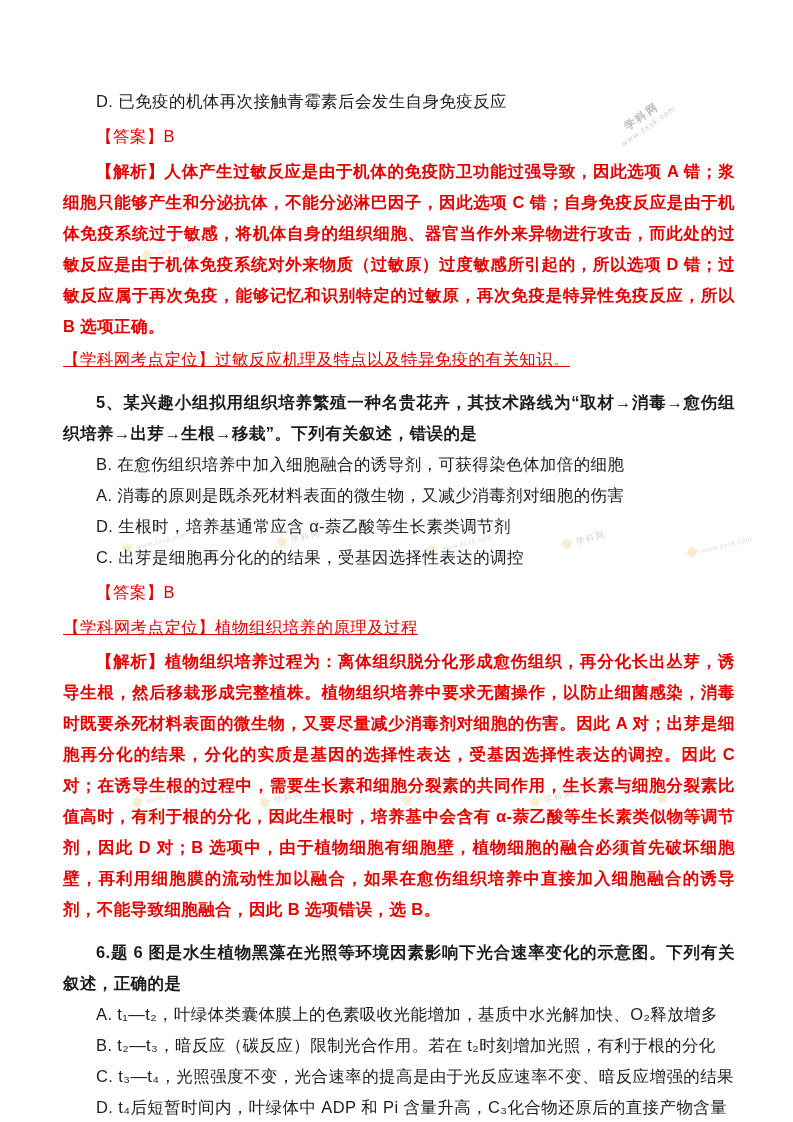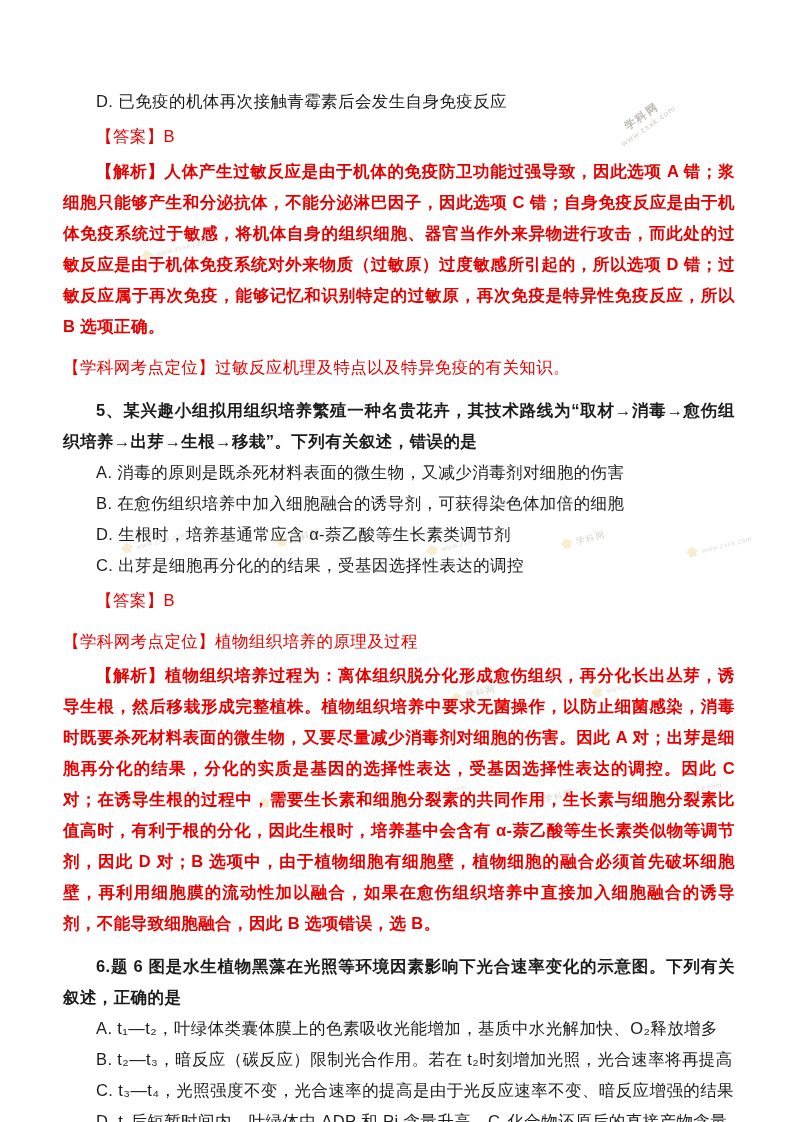--- a/index.html
+++ b/index.html
@@ -19,21 +19,21 @@
     line-height:31px;
     color:#1c1c1c;
     letter-spacing:0.4px;
   }
   p{margin:0;}
   .justify{text-align:justify;font-weight:bold;}
   .indent2{text-indent:2em;}
   .opt{padding-left:2em;}
   .ans{padding-left:2em;margin-top:4px;margin-bottom:4px;}
   .red{color:#e60000;}
-  .keypoint{margin-top:10px;margin-bottom:3px;}
+  .keypoint{margin-top:2px;margin-bottom:3px;text-decoration:underline;}
   .stem{margin-top:12px;}
   .footer{
     position:absolute;
     left:0;right:0;top:1030px;
     text-align:center;
     font-family:"Liberation Serif","DejaVu Serif",serif;
     font-size:15px;
     color:#2b2b3d;
   }
   .footer .sep{margin:0 10px;font-weight:bold;color:#223;}
@@ -136,30 +136,30 @@
   </div>
 
   <main class="content">
 
     <p class="opt">D. 已免疫的机体再次接触青霉素后会发生自身免疫反应</p>
     <p class="ans red"><span>【答案】</span><span>B</span></p>
     <p class="red justify indent2">【解析】人体产生过敏反应是由于机体的免疫防卫功能过强导致，因此选项 A 错；浆细胞只能够产生和分泌抗体，不能分泌淋巴因子，因此选项 C 错；自身免疫反应是由于机体免疫系统过于敏感，将机体自身的组织细胞、器官当作外来异物进行攻击，而此处的过敏反应是由于机体免疫系统对外来物质（过敏原）过度敏感所引起的，所以选项 D 错；过敏反应属于再次免疫，能够记忆和识别特定的过敏原，再次免疫是特异性免疫反应，所以 B 选项正确。</p>
     <p class="red keypoint">【学科网考点定位】过敏反应机理及特点以及特异免疫的有关知识。</p>
 
     <p class="justify indent2 stem">5、某兴趣小组拟用组织培养繁殖一种名贵花卉，其技术路线为“取材→消毒→愈伤组织培养→出芽→生根→移栽”。下列有关叙述，错误的是</p>
+    <p class="opt">B. 在愈伤组织培养中加入细胞融合的诱导剂，可获得染色体加倍的细胞</p>
     <p class="opt">A. 消毒的原则是既杀死材料表面的微生物，又减少消毒剂对细胞的伤害</p>
-    <p class="opt">B. 在愈伤组织培养中加入细胞融合的诱导剂，可获得染色体加倍的细胞</p>
     <p class="opt">D. 生根时，培养基通常应含 α-萘乙酸等生长素类调节剂</p>
     <p class="opt">C. 出芽是细胞再分化的的结果，受基因选择性表达的调控</p>
     <p class="ans red"><span>【答案】</span><span>B</span></p>
     <p class="red keypoint">【学科网考点定位】植物组织培养的原理及过程</p>
     <p class="red justify indent2">【解析】植物组织培养过程为：离体组织脱分化形成愈伤组织，再分化长出丛芽，诱导生根，然后移栽形成完整植株。植物组织培养中要求无菌操作，以防止细菌感染，消毒时既要杀死材料表面的微生物，又要尽量减少消毒剂对细胞的伤害。因此 A 对；出芽是细胞再分化的结果，分化的实质是基因的选择性表达，受基因选择性表达的调控。因此 C 对；在诱导生根的过程中，需要生长素和细胞分裂素的共同作用，生长素与细胞分裂素比值高时，有利于根的分化，因此生根时，培养基中会含有 α-萘乙酸等生长素类似物等调节剂，因此 D 对；B 选项中，由于植物细胞有细胞壁，植物细胞的融合必须首先破坏细胞壁，再利用细胞膜的流动性加以融合，如果在愈伤组织培养中直接加入细胞融合的诱导剂，不能导致细胞融合，因此 B 选项错误，选 B。</p>
 
     <p class="justify indent2 stem">6.题 6 图是水生植物黑藻在光照等环境因素影响下光合速率变化的示意图。下列有关叙述，正确的是</p>
     <p class="opt">A. t₁—t₂，叶绿体类囊体膜上的色素吸收光能增加，基质中水光解加快、O₂释放增多</p>
-    <p class="opt">B. t₂—t₃，暗反应（碳反应）限制光合作用。若在 t₂时刻增加光照，光合速率将再提高</p>
+    <p class="opt">B. t₂—t₃，暗反应（碳反应）限制光合作用。若在 t₂时刻增加光照，有利于根的分化</p>
     <p class="opt">C. t₃—t₄，光照强度不变，光合速率的提高是由于光反应速率不变、暗反应增强的结果</p>
     <p class="opt">D. t₄后短暂时间内，叶绿体中 ADP 和 Pi 含量升高，C₃化合物还原后的直接产物含量降低</p>
 
   </main>
 
 
 </div>
 
 </body></html>

